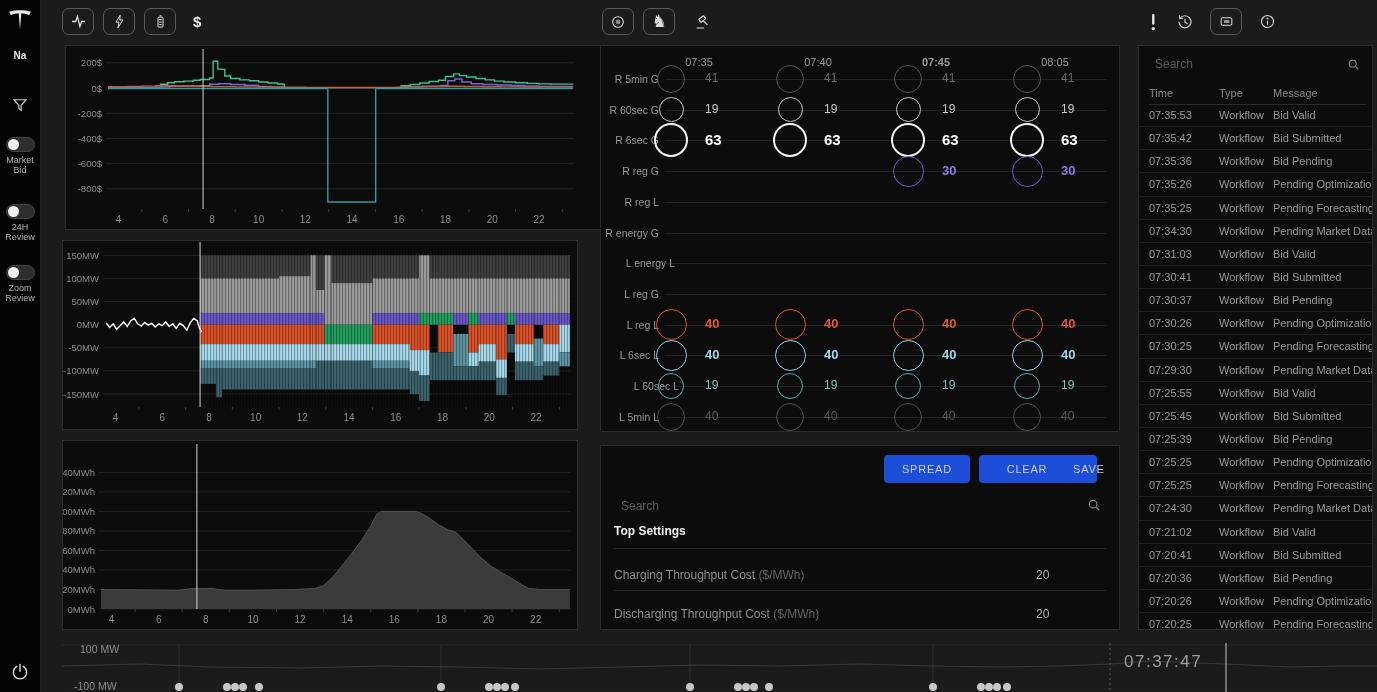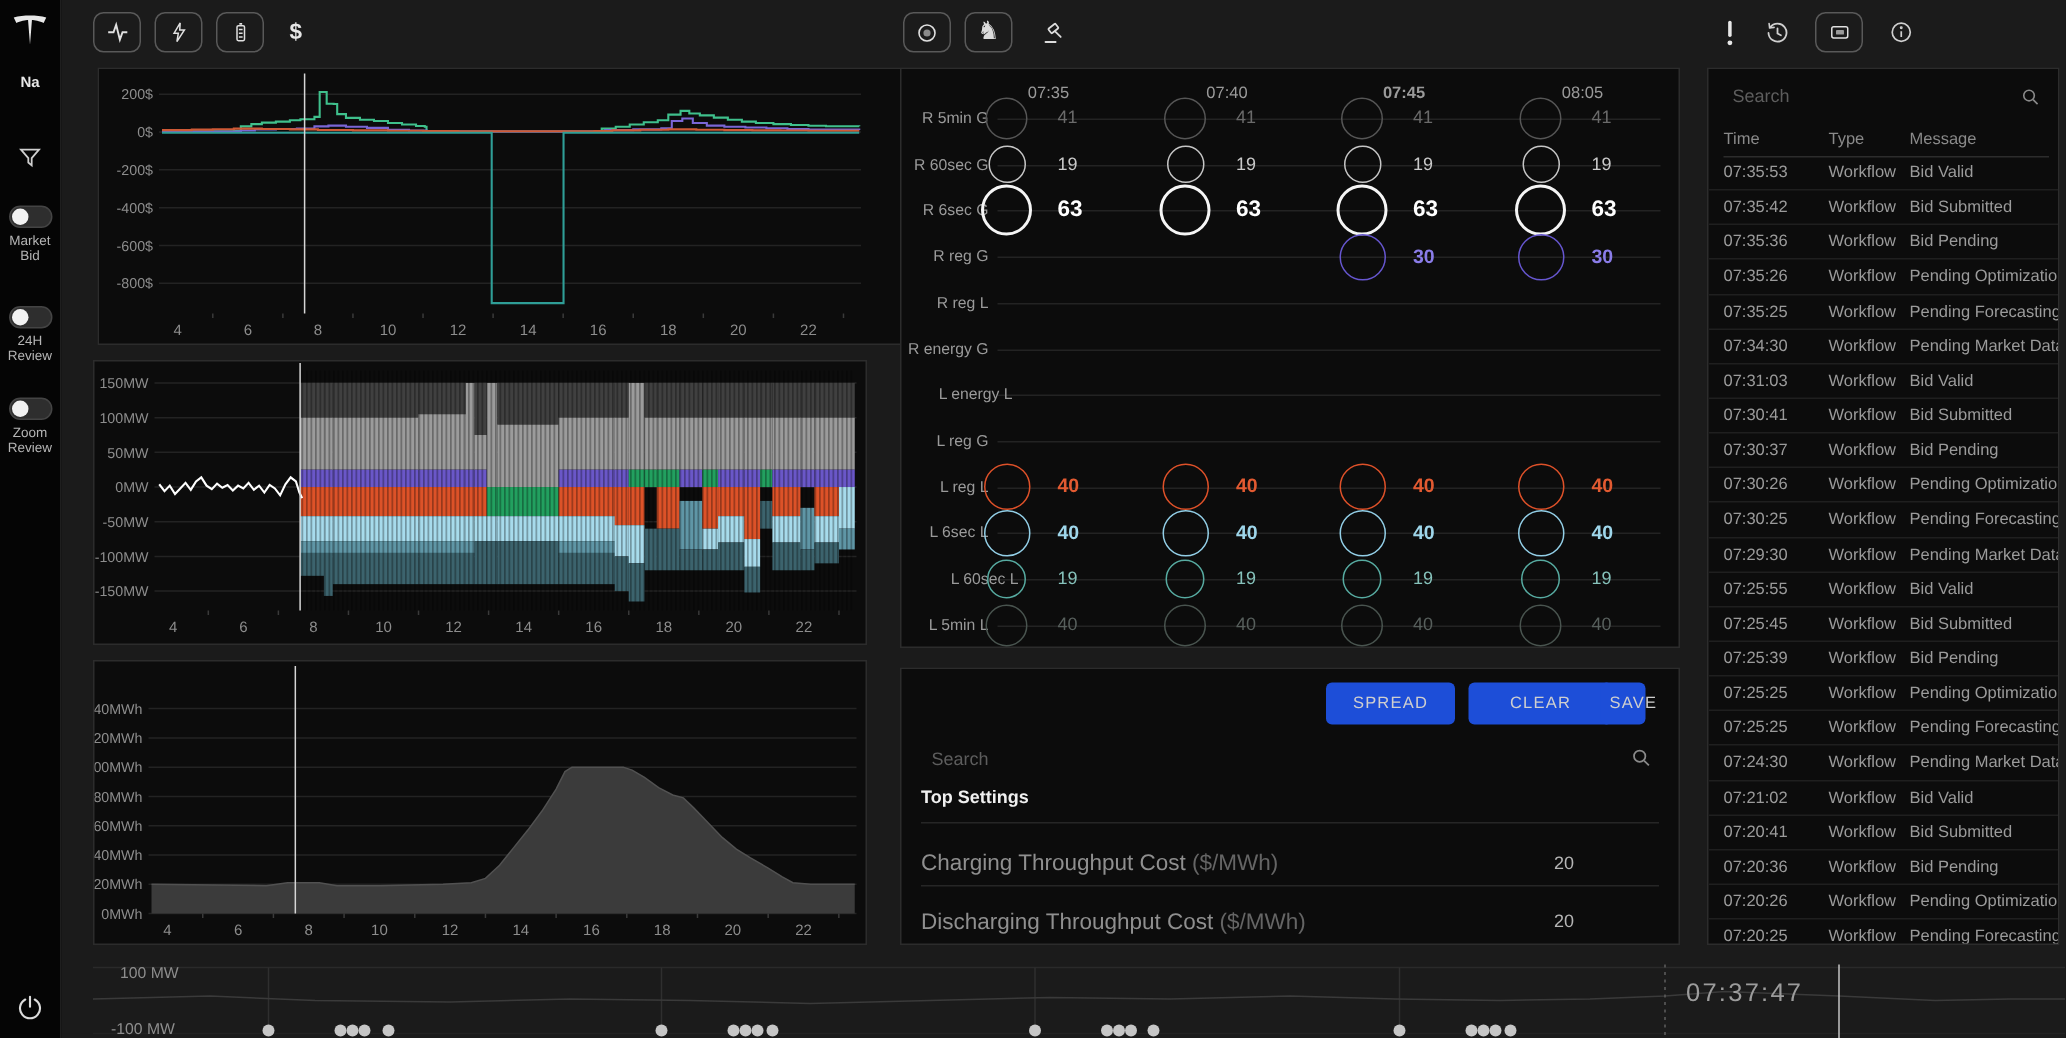--- a/index.html
+++ b/index.html
@@ -30,21 +30,21 @@
   
   .sel{position:absolute;left:14px;top:9px;width:252px;height:28px;background:#262626;border-radius:4px;display:flex;align-items:center;cursor:pointer;}
   .sel-text{font-size:12px;color:#b8b8b8;margin-left:12px;flex:1;white-space:nowrap;overflow:hidden;}
   .sel-x{color:#d8d8d8;font-size:15px;padding:0 8px;cursor:pointer;}
   .sel-div{width:1px;height:16px;background:#3f3f3f;}
   .sel-chev{padding:0 10px;display:flex;cursor:pointer;}
   .btn{position:absolute;top:9px;height:28px;background:#1d4ed8;border:none;border-radius:4px;color:#cfcfcf;font-size:11px;letter-spacing:0.8px;font-family:"Liberation Sans",sans-serif;cursor:pointer;}
   .search-input{background:transparent;border:none;outline:none;color:#bbb;font-size:12px;font-family:"Liberation Sans",sans-serif;width:100%;}
   .search-input::placeholder{color:#5d5d5d;}
   .set-sep{position:absolute;left:13px;right:13px;height:1px;background:#262626;}
-  .set-label{font-size:15px;color:#8f8f8f;}
+  .set-label{font-size:12px;color:#8f8f8f;}
   .set-unit{color:#656565;}
   .set-value{font-size:12px;color:#b5b5b5;}
   .section-title{font-size:12px;font-weight:bold;color:#f0f0f0;}
   
   .log-search{position:absolute;left:0;top:0;right:0;height:36px;display:flex;align-items:center;padding:0 12px 0 14px;box-sizing:border-box;}
   .log-head{position:absolute;left:10px;right:6px;top:36px;height:22px;display:flex;align-items:center;border-bottom:1px solid #2c2c2c;font-size:11px;color:#8a8a8a;}
   .log-rows{position:absolute;left:0;right:0;top:58px;bottom:0;overflow:hidden;}
   .log-row{height:23.15px;display:flex;align-items:center;padding-left:10px;border-bottom:1px solid #1f1f1f;font-size:11px;color:#9b9b9b;white-space:nowrap;cursor:pointer;box-sizing:border-box;}
   .c-time{width:70px;flex:none;}
   .c-type{width:54px;flex:none;}

